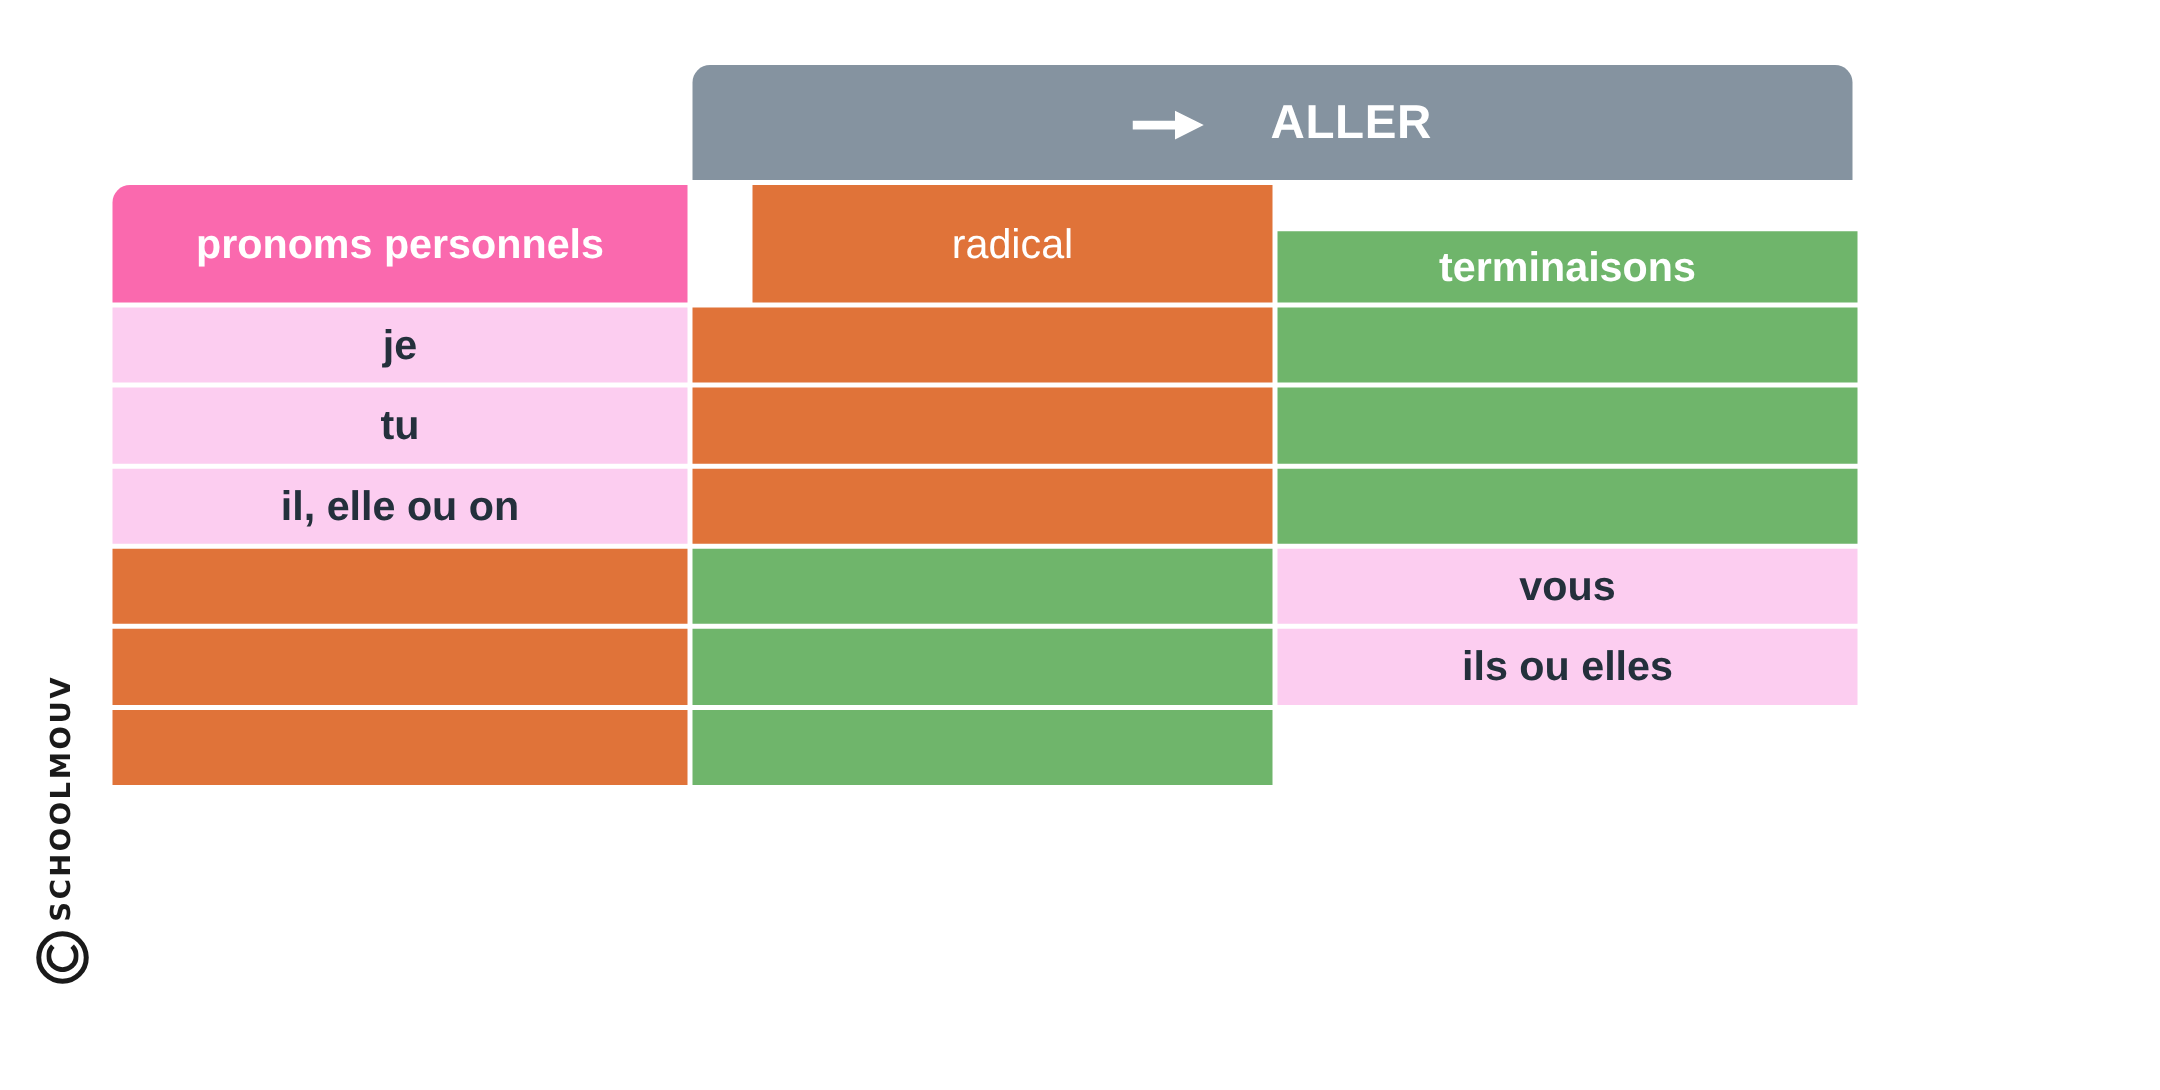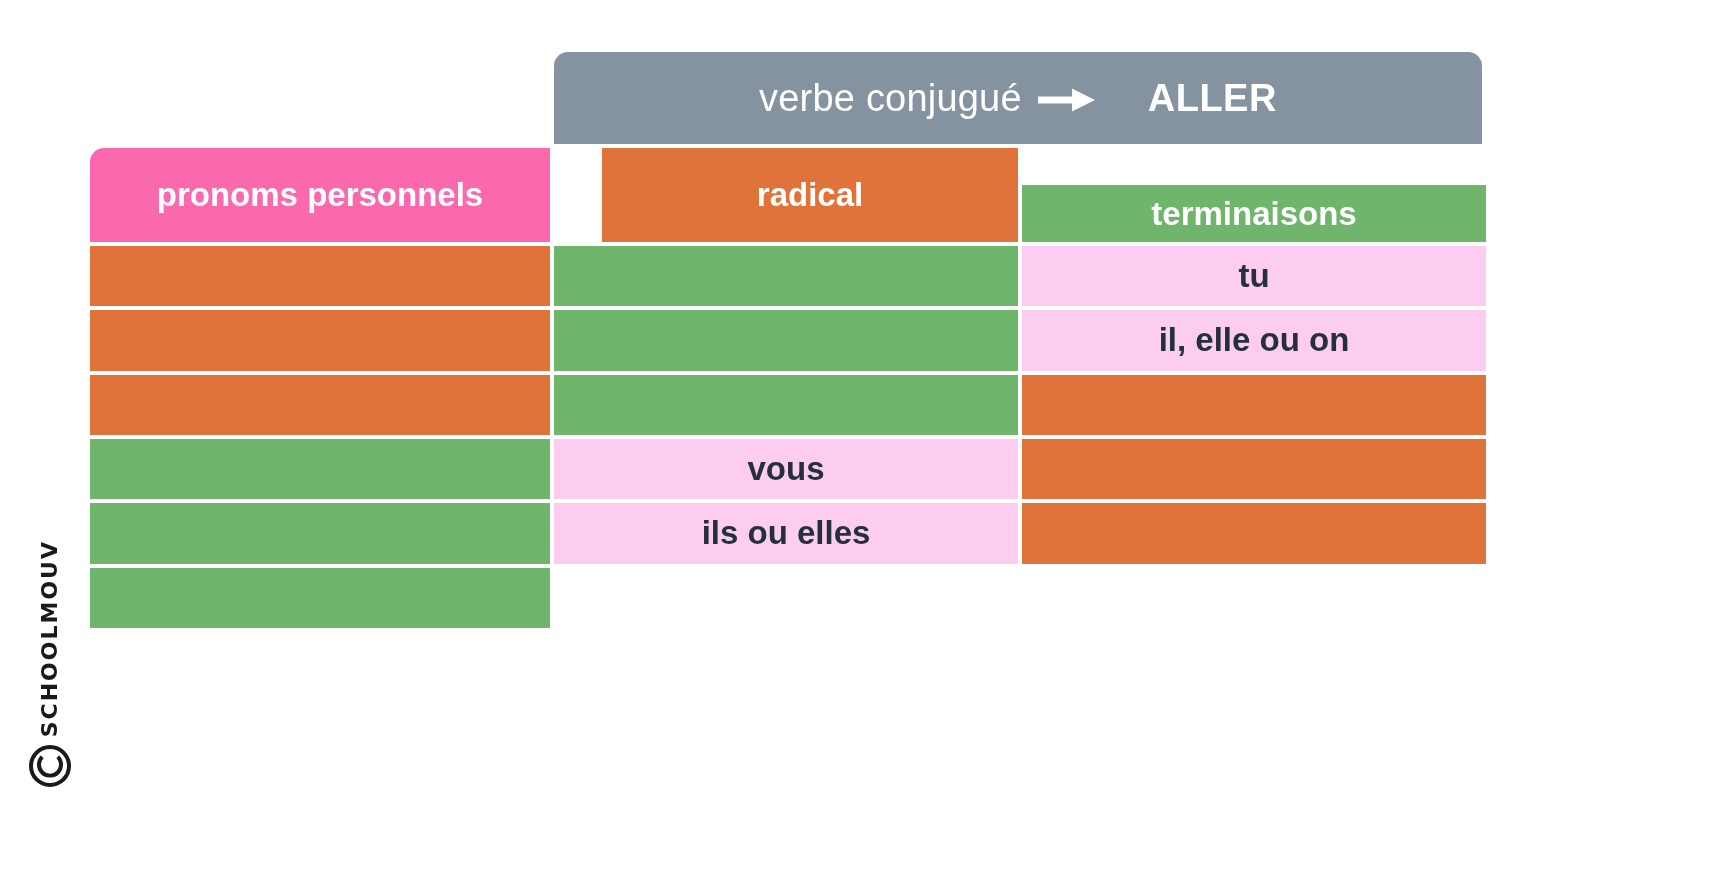--- a/index.html
+++ b/index.html
@@ -127,21 +127,21 @@
     background: #fa69ae;
     color: #ffffff;
     font-size: 33px;
     font-weight: 600;
     border-radius: 14px 0 0 0;
   }
   .head-orange {
     background: #e07339;
     color: #ffffff;
     font-size: 33px;
-    font-weight: 700;
+    font-weight: 400;
     margin-left: 48px;
   }
   .head-green {
     background: #6fb56b;
     color: #ffffff;
     font-size: 33px;
     font-weight: 600;
     border-radius: 0 0 0 0;
     margin-top: 37px;
   }
@@ -161,35 +161,35 @@
 <div class="page">
 
   <div class="watermark">
     <div class="watermark-text">SCHOOLMOUV</div>
     <div class="watermark-mark"></div>
   </div>
 
   <div class="table-wrap">
 
     <div class="verb-banner">
-      <span class="label">verbe conjugué</span>
       <span class="arrow">
         <svg width="58" height="26" viewBox="0 0 58 26" aria-hidden="true">
           <path d="M0 9.5 H34 V1.5 L57 13 L34 24.5 V16.5 H0 Z" fill="#ffffff"></path>
         </svg>
       </span>
       <span class="verb-name">ALLER</span>
     </div>
 
     <div class="grid">
 
       <div class="cell head-pink">pronoms personnels</div>
       <div class="cell head-orange">radical</div>
       <div class="cell head-green">terminaisons</div>
 
+      <div class="cell cell-pink">je</div>
       <div class="cell cell-orange"></div>
       <div class="cell cell-green"></div>
 
       <div class="cell cell-pink">tu</div>
       <div class="cell cell-orange"></div>
       <div class="cell cell-green"></div>
 
       <div class="cell cell-pink">il, elle ou on</div>
       <div class="cell cell-orange"></div>
       <div class="cell cell-green"></div>

